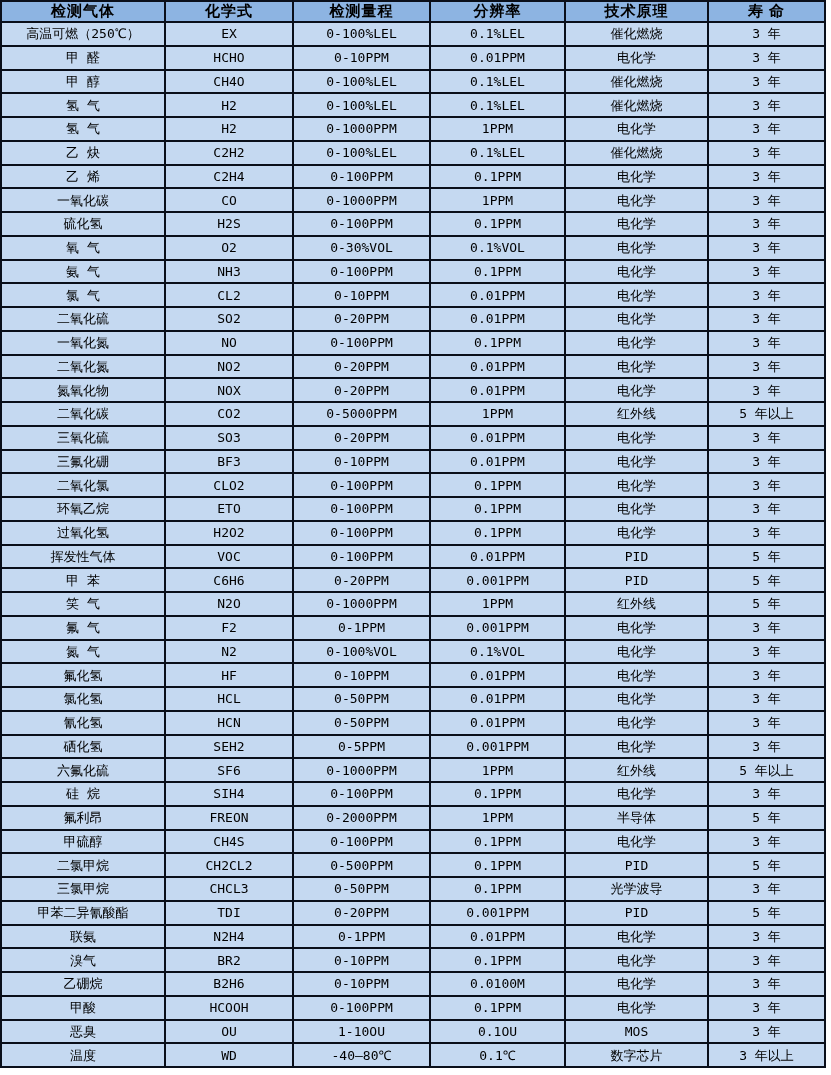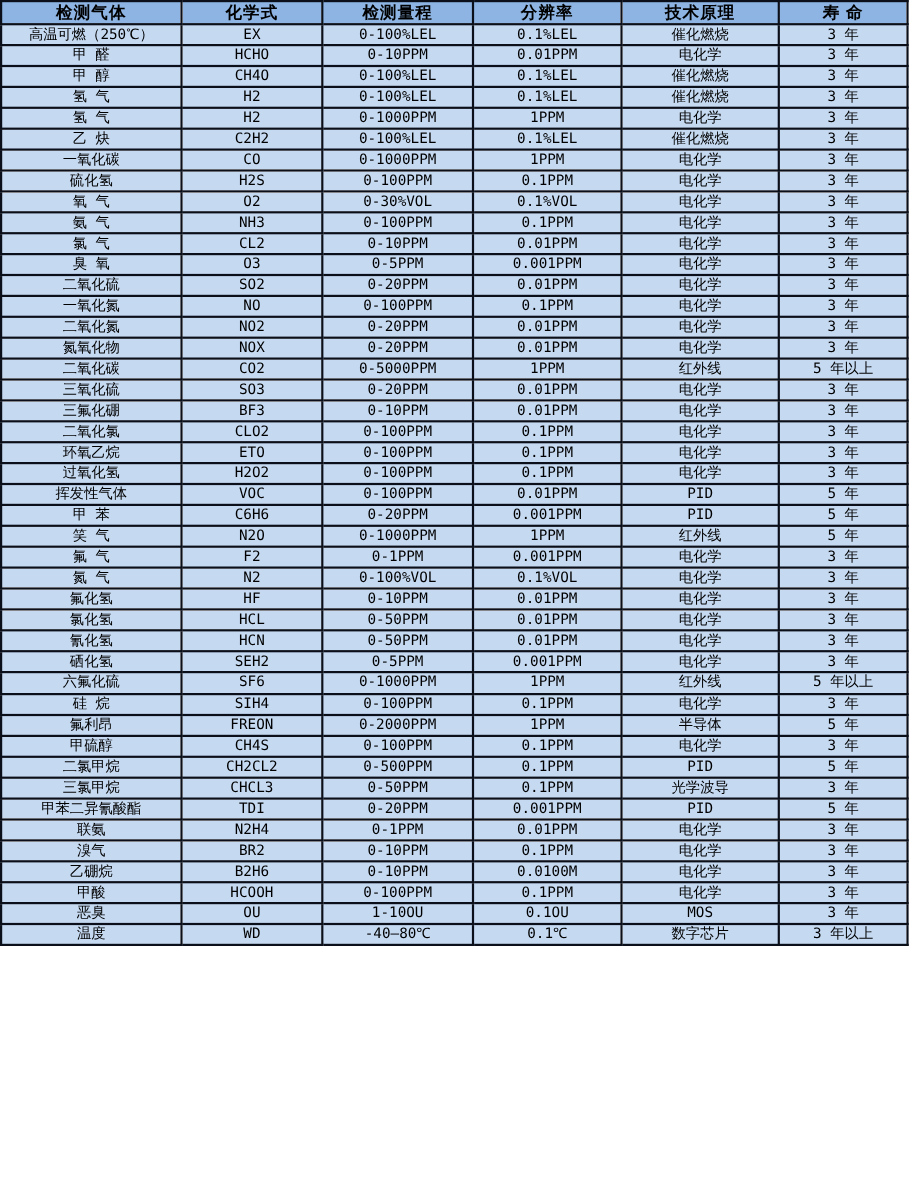--- a/index.html
+++ b/index.html
@@ -12,21 +12,21 @@
   html, body {
     width: 831px;
     height: 1075px;
     background: #ffffff;
     overflow: hidden;
   }
   table.spec-table {
     border-collapse: collapse;
     table-layout: fixed;
     width: 824px;
-    height: 860px;
+    height: 1068px;
   }
   table.spec-table th,
   table.spec-table td {
     border: 2px solid var(--border-color);
     text-align: center;
     vertical-align: middle;
     color: var(--text-color);
     overflow: hidden;
     white-space: nowrap;
     padding: 0 2px;
@@ -110,20 +110,28 @@
       </tr>
       <tr>
         <td>乙 炔</td>
         <td>C2H2</td>
         <td>0-100%LEL</td>
         <td>0.1%LEL</td>
         <td>催化燃烧</td>
         <td>3 年</td>
       </tr>
       <tr>
+        <td>乙 烯</td>
+        <td>C2H4</td>
+        <td>0-100PPM</td>
+        <td>0.1PPM</td>
+        <td>电化学</td>
+        <td>3 年</td>
+      </tr>
+      <tr>
         <td>一氧化碳</td>
         <td>CO</td>
         <td>0-1000PPM</td>
         <td>1PPM</td>
         <td>电化学</td>
         <td>3 年</td>
       </tr>
       <tr>
         <td>硫化氢</td>
         <td>H2S</td>
@@ -146,28 +154,20 @@
         <td>0-100PPM</td>
         <td>0.1PPM</td>
         <td>电化学</td>
         <td>3 年</td>
       </tr>
       <tr>
         <td>氯 气</td>
         <td>CL2</td>
         <td>0-10PPM</td>
         <td>0.01PPM</td>
-        <td>电化学</td>
-        <td>3 年</td>
-      </tr>
-      <tr>
-        <td>臭 氧</td>
-        <td>O3</td>
-        <td>0-5PPM</td>
-        <td>0.001PPM</td>
         <td>电化学</td>
         <td>3 年</td>
       </tr>
       <tr>
         <td>二氧化硫</td>
         <td>SO2</td>
         <td>0-20PPM</td>
         <td>0.01PPM</td>
         <td>电化学</td>
         <td>3 年</td>

